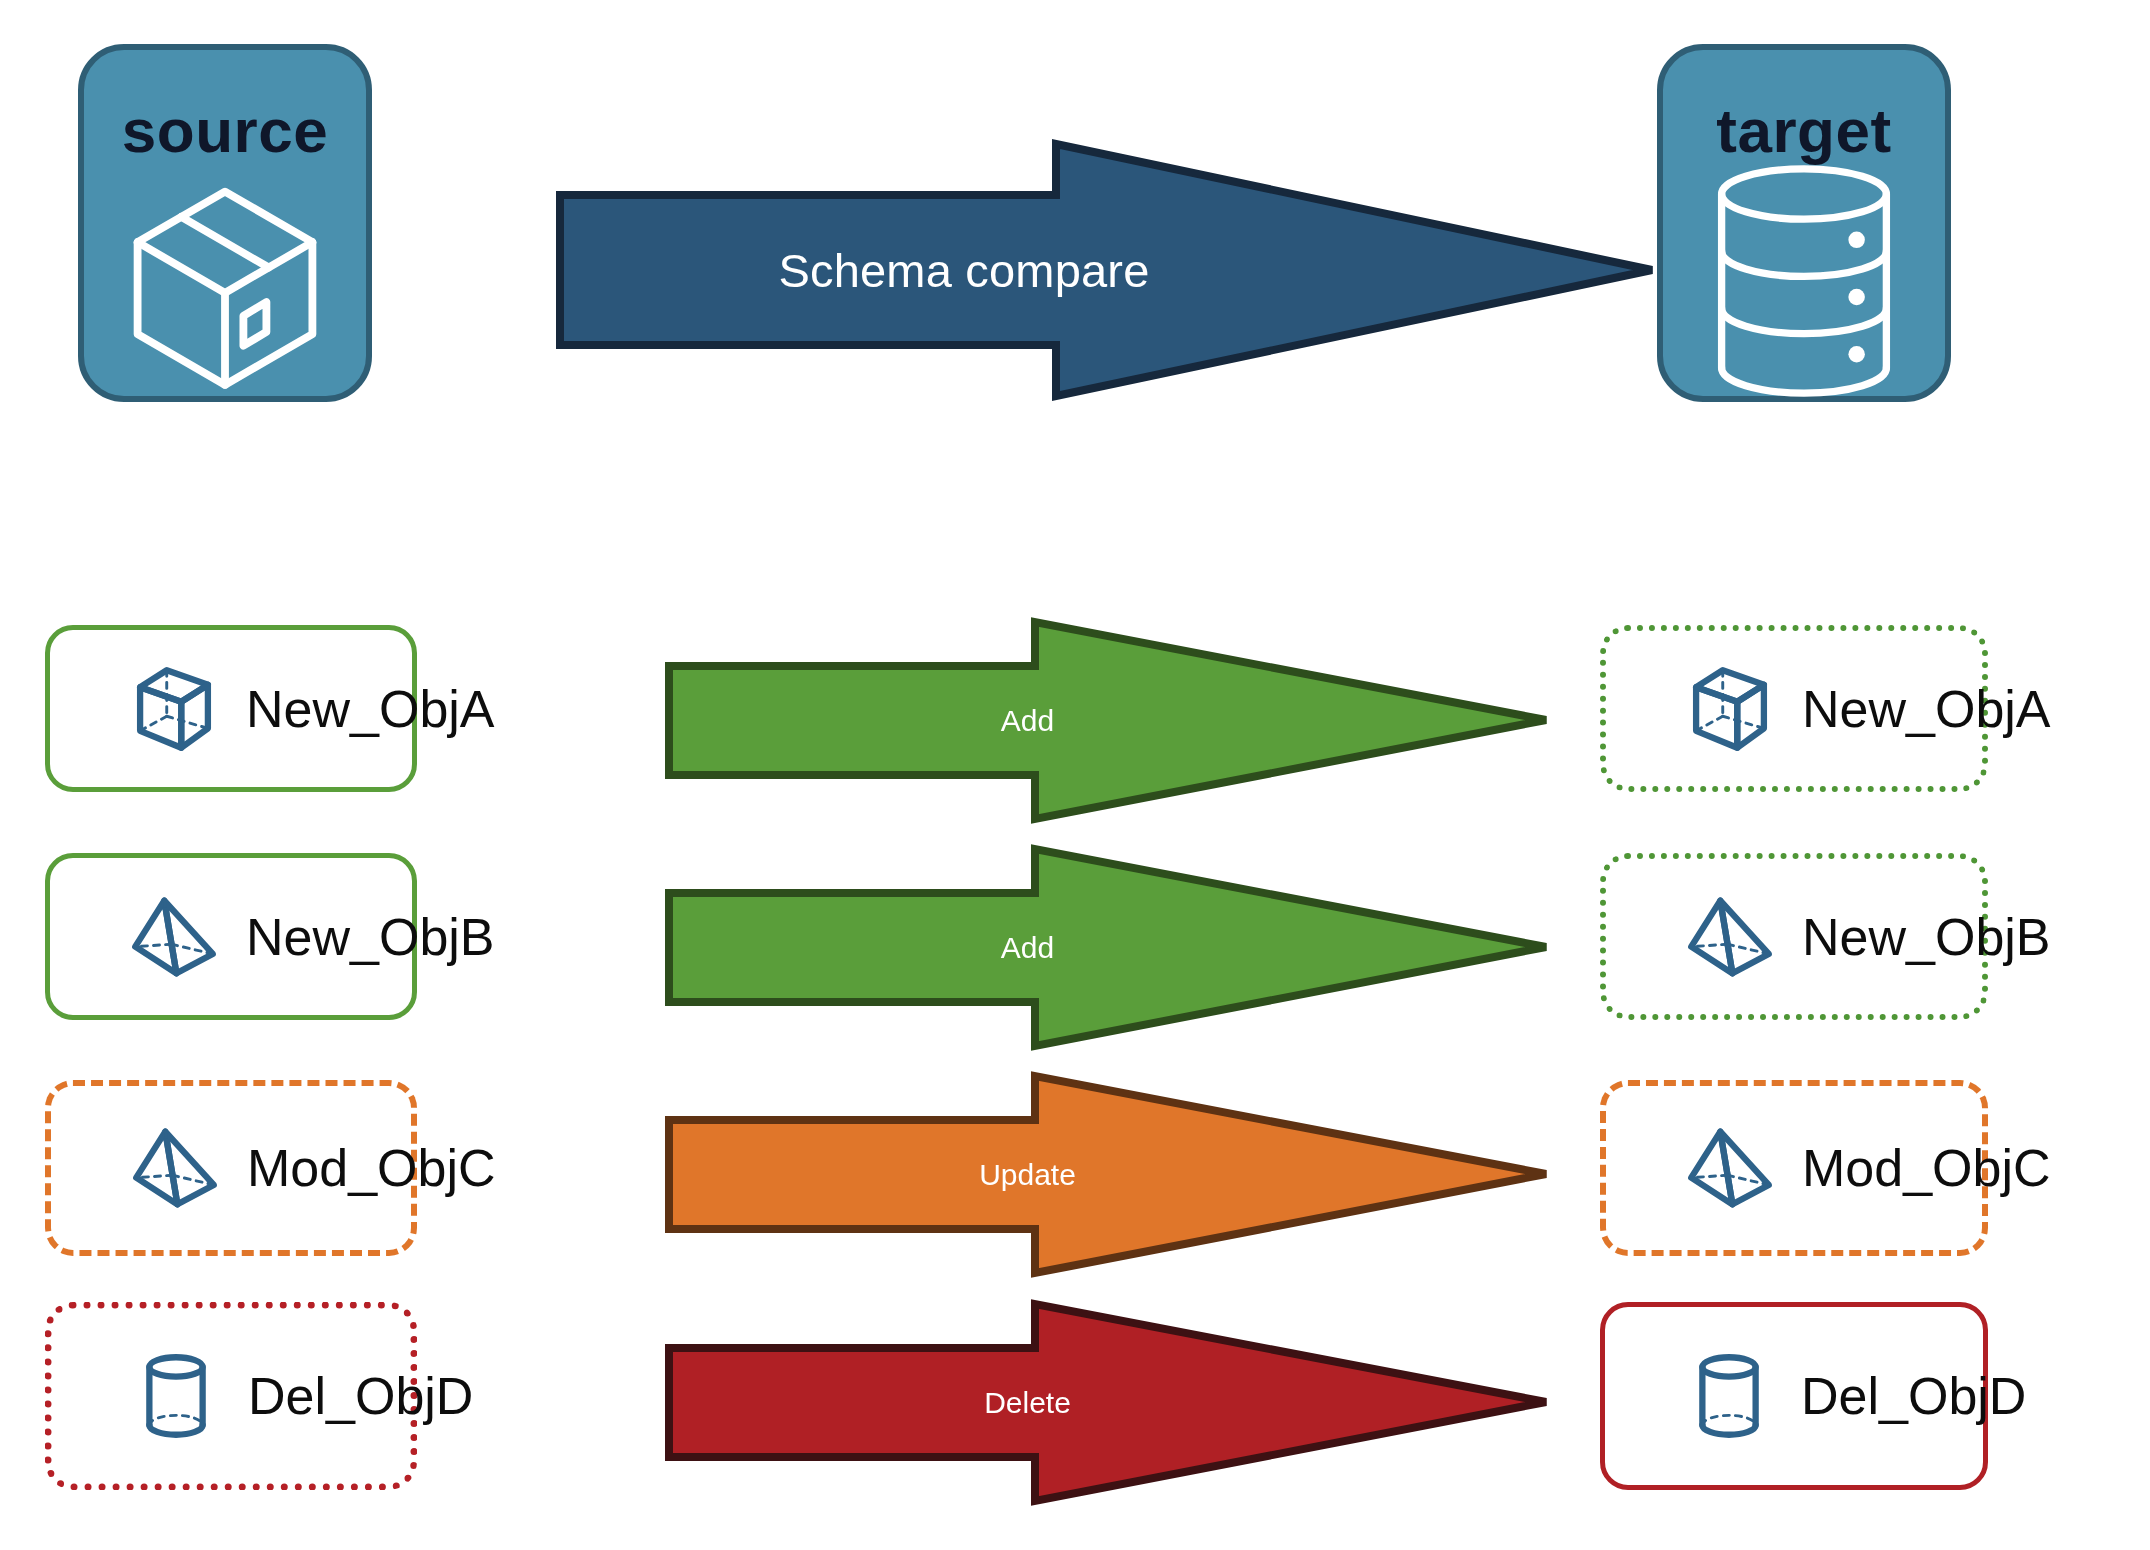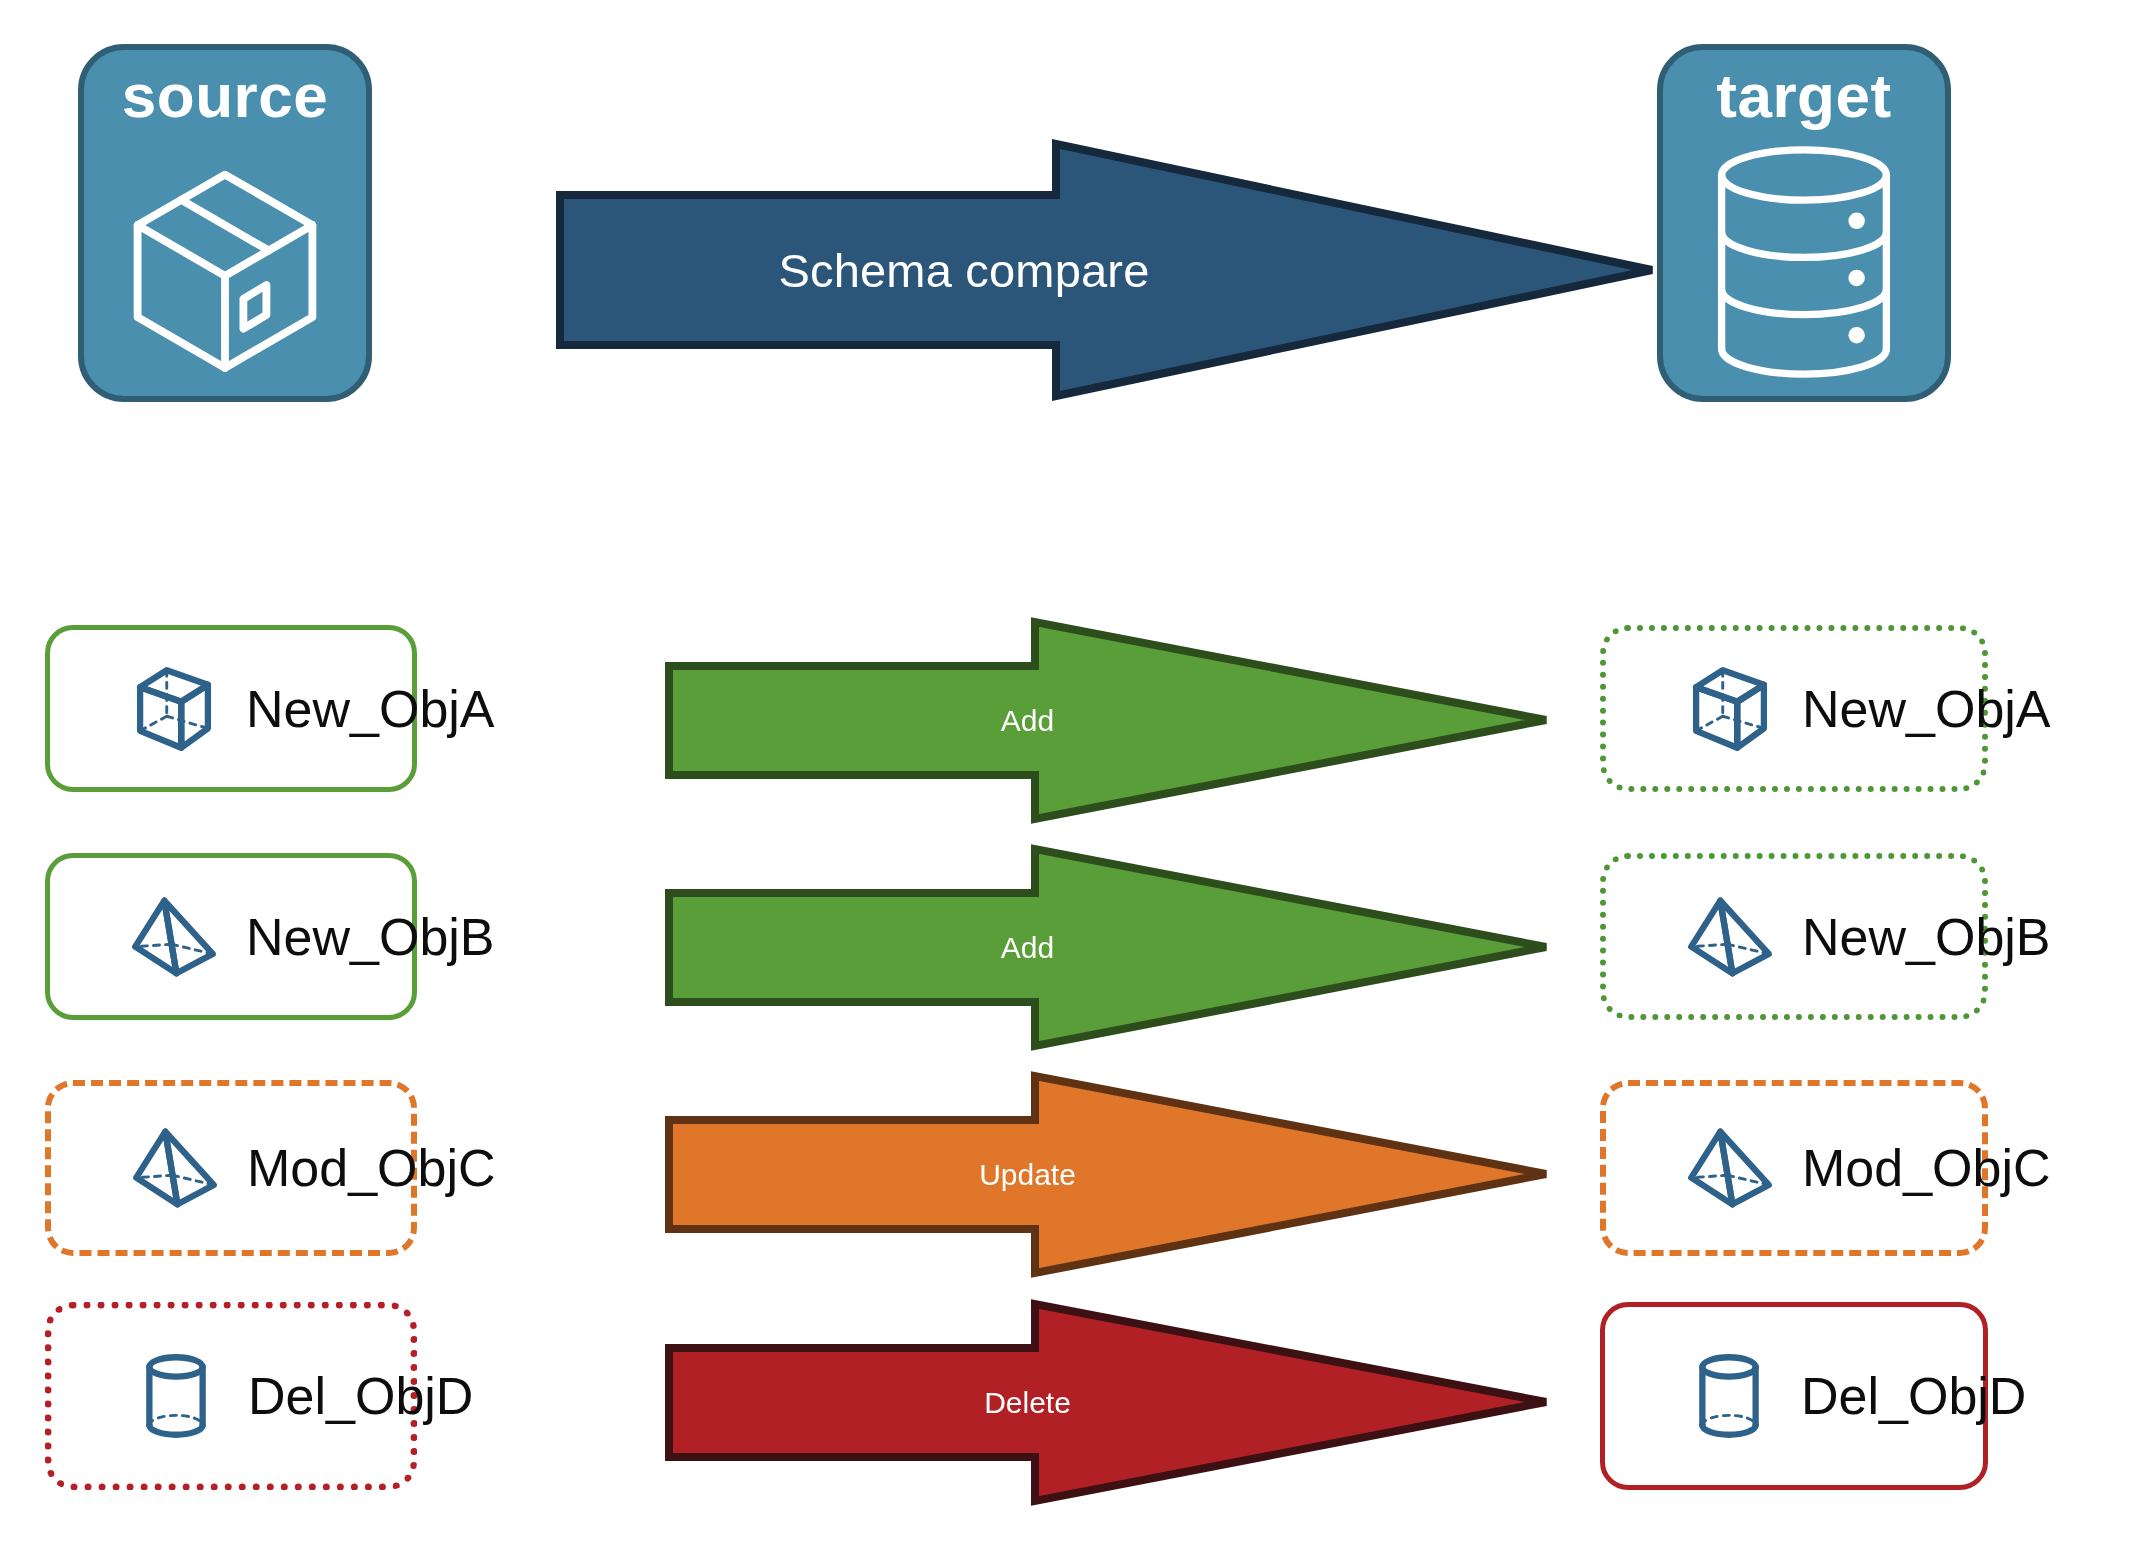--- a/index.html
+++ b/index.html
@@ -23,22 +23,22 @@
     position: absolute;
     background: #4a90ae;
     border: 6px solid #2f5e75;
     border-radius: 46px;
     box-sizing: border-box;
     display: flex;
     flex-direction: column;
     align-items: center;
   }
   .endpoint-title {
-    margin-top: 15px;
-    color: #ffffff;
+    margin-top: 50px;
+    color: #0f172a;
     font-size: 62px;
     font-weight: bold;
     letter-spacing: 0.5px;
     line-height: 1;
   }
   .endpoint-art {
     flex: 1;
     display: flex;
     align-items: center;
     justify-content: center;

